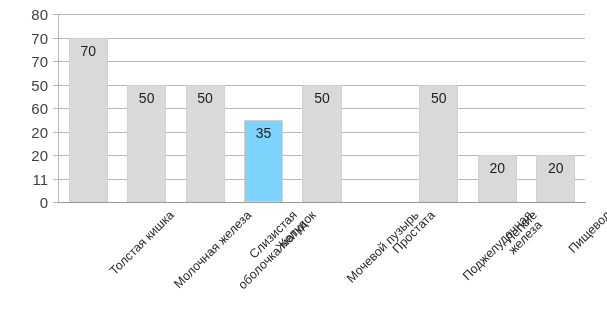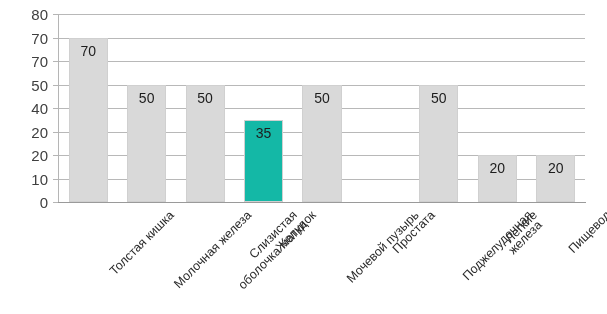--- a/index.html
+++ b/index.html
@@ -151,27 +151,27 @@
 
   <div id="y-axis">
       <div class="y-tick-label" style="top: 14px;">80</div>
       <div class="y-tick-mark" style="top: 14px;"></div>
       <div class="y-tick-label" style="top: 37.5px;">70</div>
       <div class="y-tick-mark" style="top: 38px;"></div>
       <div class="y-tick-label" style="top: 61px;">70</div>
       <div class="y-tick-mark" style="top: 61px;"></div>
       <div class="y-tick-label" style="top: 84.5px;">50</div>
       <div class="y-tick-mark" style="top: 85px;"></div>
-      <div class="y-tick-label" style="top: 108px;">40</div>
+      <div class="y-tick-label" style="top: 108px;">60</div>
       <div class="y-tick-mark" style="top: 108px;"></div>
       <div class="y-tick-label" style="top: 131.5px;">20</div>
       <div class="y-tick-mark" style="top: 132px;"></div>
       <div class="y-tick-label" style="top: 155px;">20</div>
       <div class="y-tick-mark" style="top: 155px;"></div>
-      <div class="y-tick-label" style="top: 178.5px;">10</div>
+      <div class="y-tick-label" style="top: 178.5px;">11</div>
       <div class="y-tick-mark" style="top: 179px;"></div>
       <div class="y-tick-label" style="top: 202px;">0</div>
       <div class="y-tick-mark" style="top: 202px;"></div>
     </div>
   <div id="axis-line-vertical"></div>
 
   <div id="plot-area">
       <div class="gridline" style="top: 0px;"></div>
       <div class="gridline" style="top: 24px;"></div>
       <div class="gridline" style="top: 47px;"></div>
@@ -194,21 +194,21 @@
         <div class="bar" title="Молочная железа: 50" style="height: 117.5px; background: rgb(217, 217, 217); border-color: rgb(208, 208, 208);">
           <div class="bar-value" style="color: rgb(29, 29, 29);">50</div>
         </div>
       </div>
       <div class="bar-slot" style="left: 116.889px; width: 58.4444px;">
         <div class="bar" title="Слизистая оболочка матки: 50" style="height: 117.5px; background: rgb(217, 217, 217); border-color: rgb(208, 208, 208);">
           <div class="bar-value" style="color: rgb(29, 29, 29);">50</div>
         </div>
       </div>
       <div class="bar-slot" style="left: 175.333px; width: 58.4444px;">
-        <div class="bar" title="Желудок: 35" style="height: 82.25px; background: #14b8a6; border-color: rgb(208, 208, 208);">
+        <div class="bar" title="Желудок: 35" style="height: 82.25px; background: #7dd3fc; border-color: rgb(208, 208, 208);">
           <div class="bar-value" style="color: rgb(29, 29, 29);">35</div>
         </div>
       </div>
       <div class="bar-slot" style="left: 233.778px; width: 58.4444px;">
         <div class="bar" title="Мочевой пузырь: 50" style="height: 117.5px; background: rgb(217, 217, 217); border-color: rgb(208, 208, 208);">
           <div class="bar-value" style="color: rgb(29, 29, 29);">50</div>
         </div>
       </div>
       <div class="bar-slot" style="left: 350.667px; width: 58.4444px;">
         <div class="bar" title="Поджелудочная железа: 50" style="height: 117.5px; background: rgb(217, 217, 217); border-color: rgb(208, 208, 208);">

